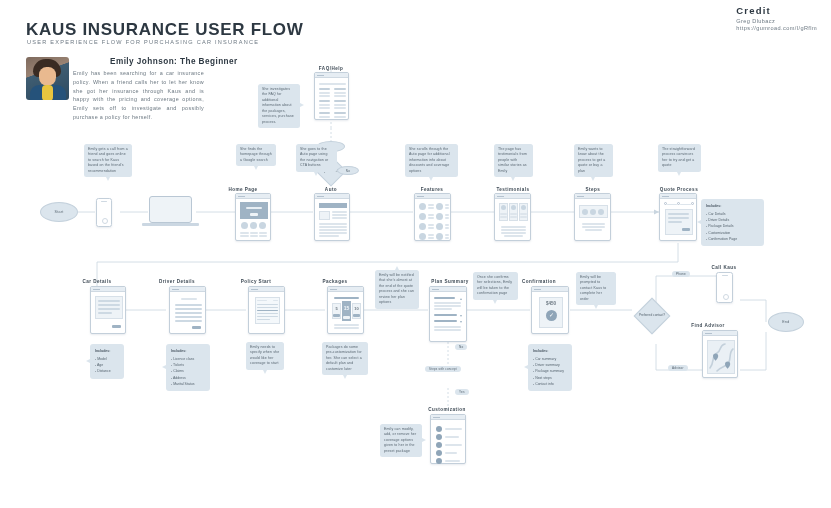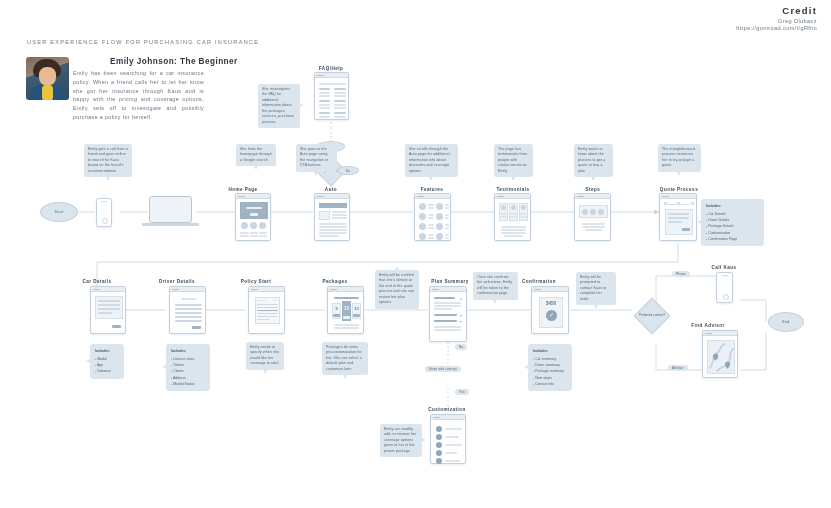--- a/index.html
+++ b/index.html
@@ -15,21 +15,21 @@
 
   
   .title {
     position:absolute; left:26px; top:20px;
     font-size:17px; font-weight:bold; letter-spacing:0.7px; color:#2d3842;
   }
   .subtitle {
     position:absolute; left:27px; top:39px;
     font-size:5.6px; letter-spacing:1.25px; color:#6c7882; font-weight:normal;
   }
-  .credit-block { position:absolute; right:14px; top:5px; text-align:right; }
+  .credit-block { position:absolute; right:14px; top:5px; text-align:left; }
   .credit-title { font-size:9.5px; font-weight:bold; letter-spacing:1.2px; color:#2d3842; }
   .credit-name { font-size:5.6px; color:#6c7882; letter-spacing:0.4px; margin-top:2px;}
   .credit-url  { font-size:5.6px; color:#6c7882; letter-spacing:0.4px; margin-top:1px;}
 
   
   .persona-photo {
     position:absolute; left:26px; top:57px; width:43px; height:43px;
     border-radius:3px; overflow:hidden;
     background:
       radial-gradient(circle at 52% 38%, #f0c9a8 0 22%, transparent 23%),
@@ -123,20 +123,21 @@
   .laptop-screen{position:absolute;background:#eef3f7;border:1px solid #b9c7d4;border-radius:3px;}
   .laptop-base{position:absolute;background:#cbd7e2;border-radius:1px;}
 
   svg.wires{ position:absolute; left:0; top:0; width:831px; height:508px; pointer-events:none;}
 </style>
 </head>
 <body>
 
 <div class="canvas">
 
+  <div class="title">KAUS INSURANCE USER FLOW</div>
   <div class="subtitle">USER EXPERIENCE FLOW FOR PURCHASING CAR INSURANCE</div>
 
   <div class="credit-block">
     <div class="credit-title">Credit</div>
     <div class="credit-name">Greg Dlubacz</div>
     <div class="credit-url">https://gumroad.com/l/gRflm</div>
   </div>
 
   <div class="persona-photo">
     <div class="hair"></div>

